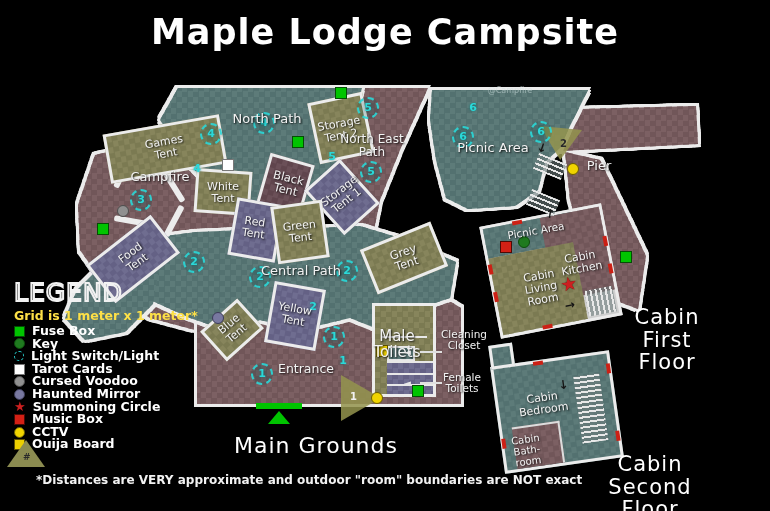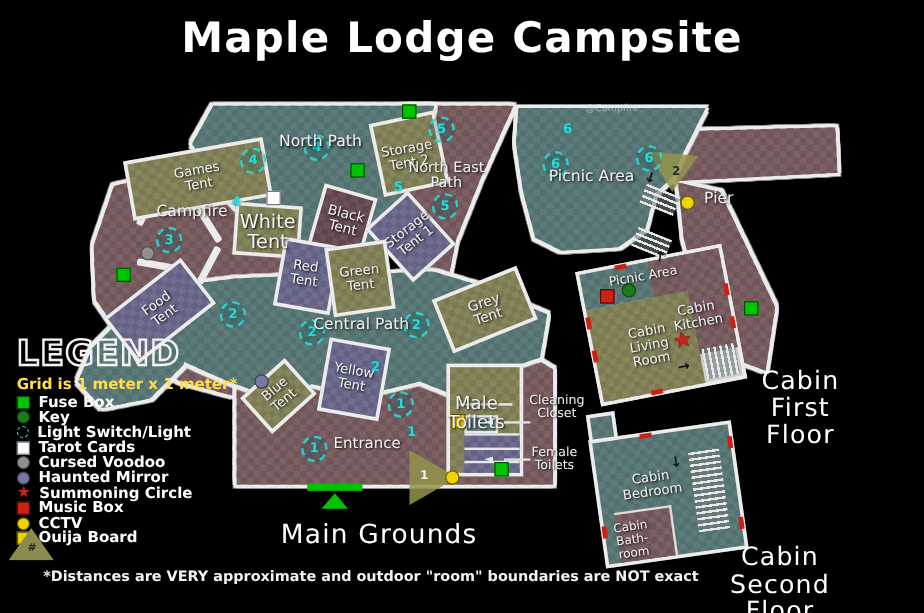--- a/index.html
+++ b/index.html
@@ -187,21 +187,21 @@
   <div class="light" style="left:197px;top:168px;">4</div>
   <div class="light" style="left:332px;top:156px;">5</div>
   <div class="light" style="left:473px;top:107px;">6</div>
   <div class="light" style="left:313px;top:306px;">2</div>
   <div class="light" style="left:343px;top:360px;">1</div>
 
   <div class="lbl" style="left:165px;top:148px;font-size:11px;transform:translate(-50%,-50%) rotate(-10deg);">Games
 Tent</div>
   <div class="lbl" style="left:267px;top:119px;font-size:13px;transform:translate(-50%,-50%);">North Path</div>
   <div class="lbl" style="left:160px;top:177px;font-size:13px;transform:translate(-50%,-50%);">Campfire</div>
-  <div class="lbl" style="left:223px;top:193px;font-size:16px;transform:translate(-50%,-50%);">White
+  <div class="lbl" style="left:223px;top:193px;font-size:11px;transform:translate(-50%,-50%);">White
 Tent</div>
   <div class="lbl" style="left:287px;top:184px;font-size:11.5px;transform:translate(-50%,-50%) rotate(14deg);">Black
 Tent</div>
   <div class="lbl" style="left:340px;top:130px;font-size:11px;transform:translate(-50%,-50%) rotate(-10deg);">Storage
 Tent 2</div>
   <div class="lbl" style="left:343px;top:196px;font-size:11px;transform:translate(-50%,-50%) rotate(-38deg);">Storage
 Tent 1</div>
   <div class="lbl" style="left:372px;top:146px;font-size:12px;transform:translate(-50%,-50%);">North East
 Path</div>
   <div class="lbl" style="left:493px;top:148px;font-size:13px;transform:translate(-50%,-50%);">Picnic Area</div>
@@ -243,21 +243,21 @@
   <div class="lbl" style="left:462px;top:383px;font-size:10.5px;transform:translate(-50%,-50%);">Female
 Toilets</div>
 
   <div class="lbl hand" style="left:0;top:14px;width:770px;font-size:35px;font-weight:bold;transform:none;">Maple Lodge Campsite</div>
   <div class="lbl hand" style="left:316px;top:446px;font-size:22px;transform:translate(-50%,-50%);">Main Grounds</div>
   <div class="lbl hand" style="left:667px;top:340px;font-size:21px;transform:translate(-50%,-50%);">Cabin First Floor</div>
   <div class="lbl hand" style="left:650px;top:487px;font-size:21px;transform:translate(-50%,-50%);">Cabin Second Floor</div>
   <div class="lbl" style="left:510px;top:91px;font-size:8px;color:rgba(210,225,225,.55);transform:translate(-50%,-50%);text-shadow:none;">@Campfire</div>
 
   <div style="position:absolute;left:14px;top:280px;width:210px;">
-    <div style="font-size:29px;line-height:1;color:transparent;-webkit-text-stroke:2px #f2f2f2;letter-spacing:1px;font-weight:bold;">LEGEND</div>
+    <div style="font-size:25px;line-height:1;color:transparent;-webkit-text-stroke:2px #f2f2f2;letter-spacing:1px;">LEGEND</div>
     <div style="color:#fde047;font-weight:bold;font-size:12.5px;margin:3px 0 2px 0;">Grid is 1 meter x 1 meter*</div>
     <div class="legend-row">
         <span class="sq fuse" style="width:11px;height:11px;"></span>
         <span class="lab">Fuse Box</span>
       </div>
     <div class="legend-row">
         <span class="circ key" style="width:11px;height:11px;"></span>
         <span class="lab">Key</span>
       </div>
     <div class="legend-row">

